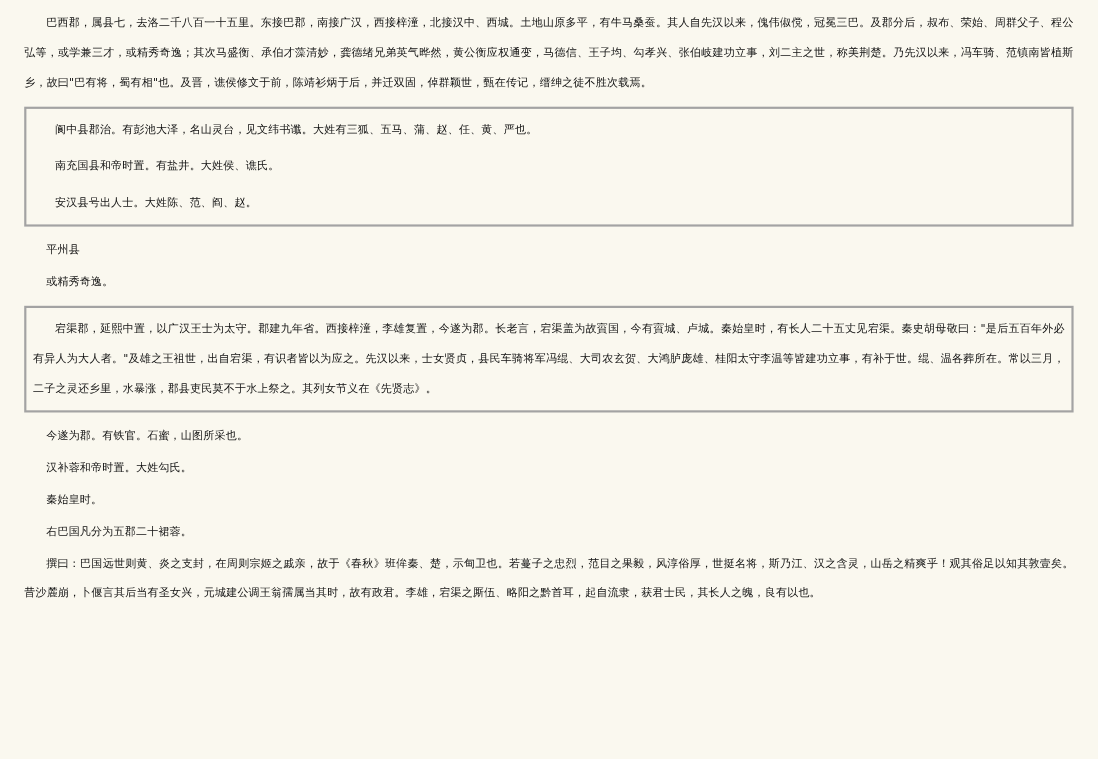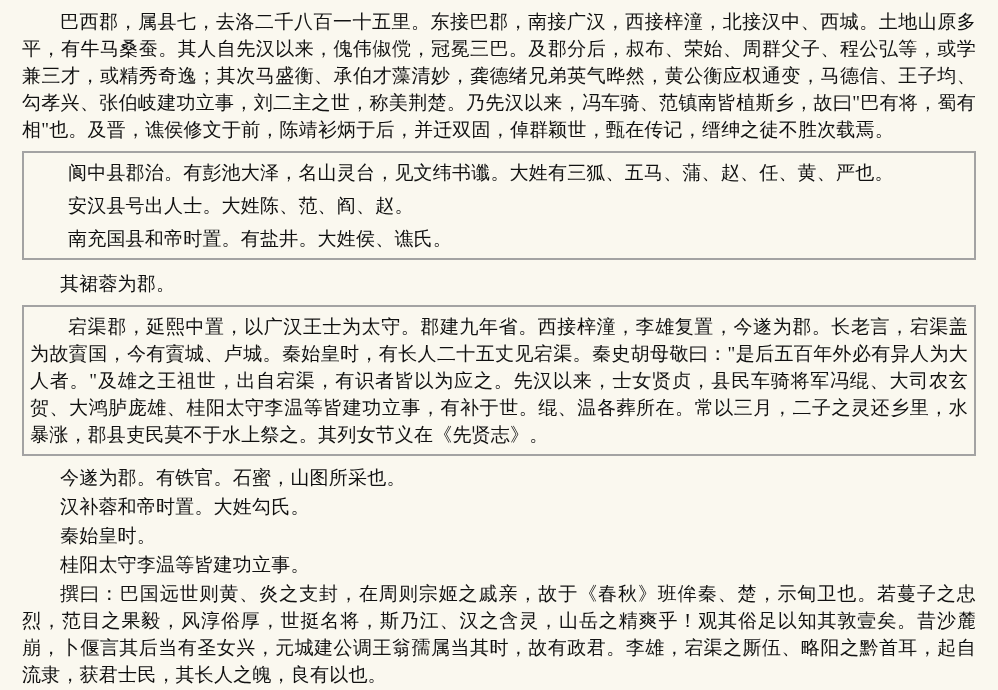--- a/index.html
+++ b/index.html
@@ -16,27 +16,26 @@
   }
   .page {
     position: relative;
     width: 998px;
     height: 690px;
     background: #faf8ef;
     box-sizing: border-box;
     padding: 8px 22px 0 22px;
   }
   .para {
-    font-size: 19px;
+    font-size: 10px;
     line-height: 27px;
     text-align: justify;
     text-justify: inter-ideograph;
     margin: 0;
     letter-spacing: 0.2px;
-    font-family: Liberation Serif, serif;
   }
   .indent {
     text-indent: 2em;
   }
   .highlight-box {
     border: 2px solid #a3a3a3;
     box-sizing: border-box;
     padding: 6px 6px 6px 6px;
     margin: 8px 0 8px 0;
   }
@@ -56,39 +55,40 @@
 <div class="page">
 
   <div class="body-stack">
 
     <div>
       <p class="para indent">巴西郡，属县七，去洛二千八百一十五里。东接巴郡，南接广汉，西接梓潼，北接汉中、西城。土地山原多平，有牛马桑蚕。其人自先汉以来，傀伟俶傥，冠冕三巴。及郡分后，叔布、荣始、周群父子、程公弘等，或学兼三才，或精秀奇逸；其次马盛衡、承伯才藻清妙，龚德绪兄弟英气晔然，黄公衡应权通变，马德信、王子均、勾孝兴、张伯岐建功立事，刘二主之世，称美荆楚。乃先汉以来，冯车骑、范镇南皆植斯乡，故曰"巴有将，蜀有相"也。及晋，谯侯修文于前，陈靖衫炳于后，并迁双固，倬群颖世，甄在传记，缙绅之徒不胜次载焉。</p>
     </div>
 
     <div class="highlight-box">
       <p class="para">阆中县郡治。有彭池大泽，名山灵台，见文纬书谶。大姓有三狐、五马、蒲、赵、任、黄、严也。</p>
+      <p class="para">南充国县和帝时置。有盐井。大姓侯、谯氏。</p>
       <p class="para">安汉县号出人士。大姓陈、范、阎、赵。</p>
-      <p class="para">南充国县和帝时置。有盐井。大姓侯、谯氏。</p>
     </div>
 
     <div>
+      <p class="para indent">平州县</p>
       <div class="spacer-row"></div>
-      <p class="para indent">其裙蓉为郡。</p>
+      <p class="para indent">或精秀奇逸。</p>
     </div>
 
     <div class="highlight-box">
       <p class="para">宕渠郡，延熙中置，以广汉王士为太守。郡建九年省。西接梓潼，李雄复置，今遂为郡。长老言，宕渠盖为故賨国，今有賨城、卢城。秦始皇时，有长人二十五丈见宕渠。秦史胡母敬曰："是后五百年外必有异人为大人者。"及雄之王祖世，出自宕渠，有识者皆以为应之。先汉以来，士女贤贞，县民车骑将军冯绲、大司农玄贺、大鸿胪庞雄、桂阳太守李温等皆建功立事，有补于世。绲、温各葬所在。常以三月，二子之灵还乡里，水暴涨，郡县吏民莫不于水上祭之。其列女节义在《先贤志》。</p>
     </div>
 
     <div>
       <p class="para indent">今遂为郡。有铁官。石蜜，山图所采也。</p>
       <div class="spacer-row"></div>
       <p class="para indent">汉补蓉和帝时置。大姓勾氏。</p>
       <div class="spacer-row"></div>
       <p class="para indent">秦始皇时。</p>
       <div class="spacer-row"></div>
-      <p class="para indent">桂阳太守李温等皆建功立事。</p>
+      <p class="para indent">右巴国凡分为五郡二十裙蓉。</p>
       <div class="spacer-row"></div>
       <p class="para indent">撰曰：巴国远世则黄、炎之支封，在周则宗姬之戚亲，故于《春秋》班侔秦、楚，示甸卫也。若蔓子之忠烈，范目之果毅，风淳俗厚，世挺名将，斯乃江、汉之含灵，山岳之精爽乎！观其俗足以知其敦壹矣。昔沙麓崩，卜偃言其后当有圣女兴，元城建公调王翁孺属当其时，故有政君。李雄，宕渠之厮伍、略阳之黔首耳，起自流隶，获君士民，其长人之魄，良有以也。</p>
     </div>
 
   </div>
 </div>
 
 </body></html>

